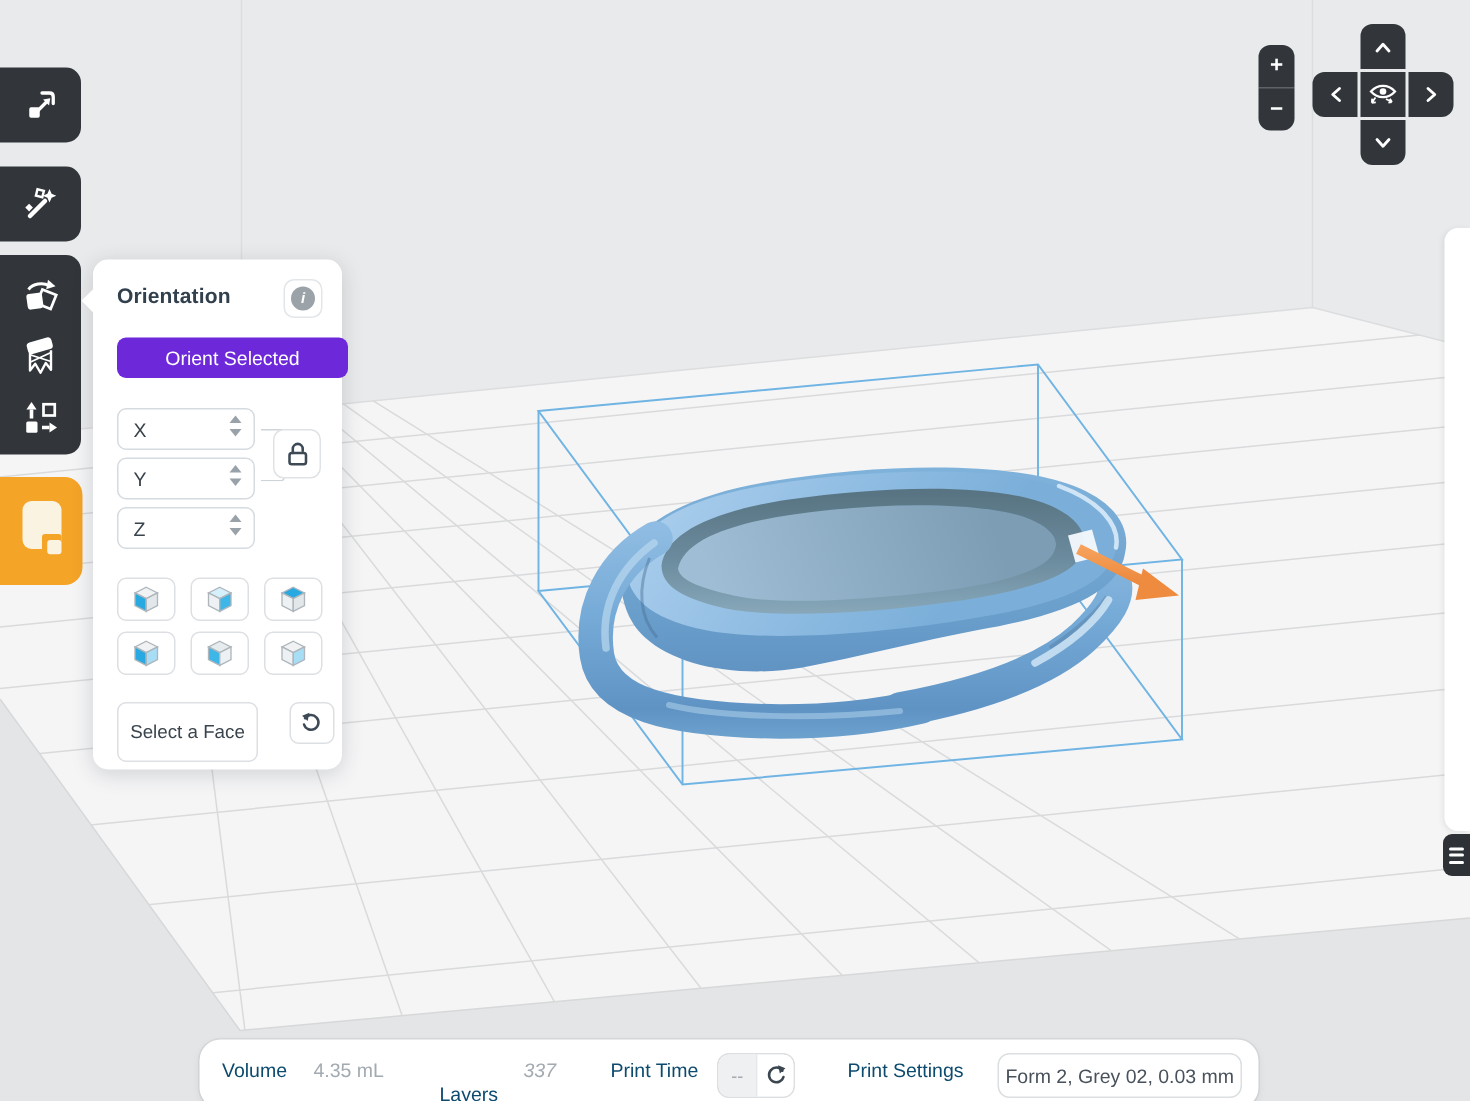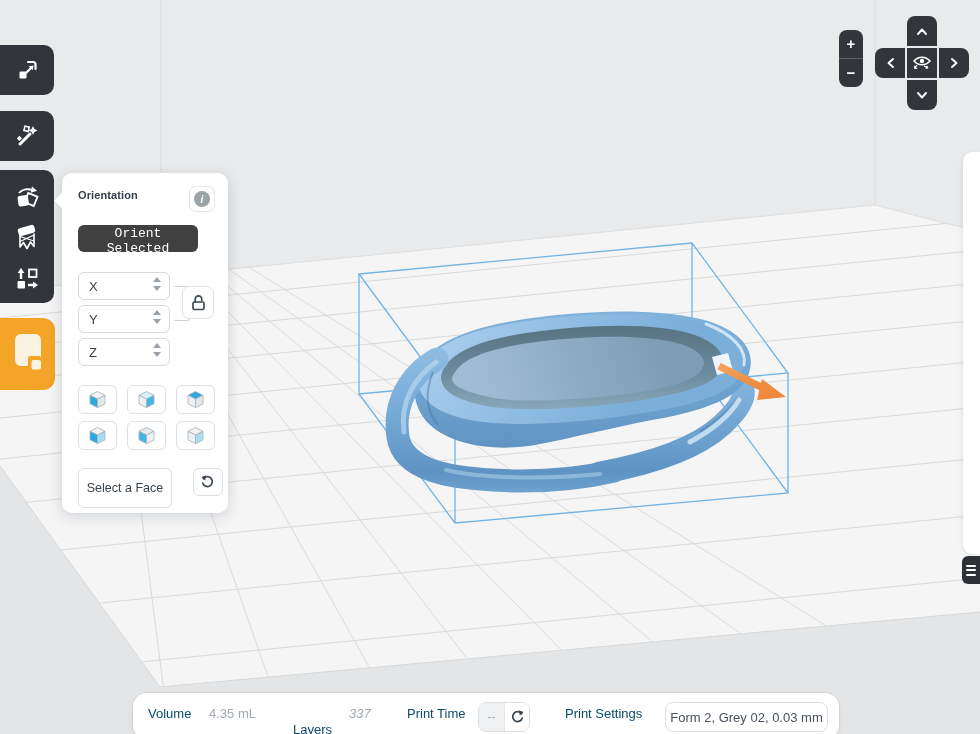--- a/index.html
+++ b/index.html
@@ -10,27 +10,27 @@
   .tile{position:absolute;left:0;width:54px;background:#32363b;border-radius:0 10px 10px 0;
         display:flex;align-items:center;justify-content:center;cursor:pointer;}
   .tile-group{position:absolute;left:0;width:54px;background:#32363b;border-radius:0 10px 10px 0;
         display:flex;flex-direction:column;justify-content:space-around;align-items:center;padding:6px 0;box-sizing:border-box;}
   .tile-orange{position:absolute;left:0;top:318px;width:55px;height:72px;background:#F4A427;
         border-radius:0 12px 12px 0;display:flex;align-items:center;justify-content:center;cursor:pointer;}
   
   .panel{position:absolute;left:62px;top:173px;width:166px;height:340px;background:#fff;border-radius:10px;
          box-shadow:0 3px 14px rgba(40,50,60,.18);}
   .panel-pointer{position:absolute;left:-5px;top:21px;width:13px;height:13px;background:#fff;transform:rotate(45deg);}
-  .panel-title{position:absolute;left:16px;top:16px;font-size:11px;font-weight:700;color:#32404d;letter-spacing:.1px;}
+  .panel-title{position:absolute;left:16px;top:16px;font-size:14px;font-weight:700;color:#32404d;letter-spacing:.1px;}
   .info-btn{position:absolute;right:13px;top:13px;width:26px;height:26px;border:1px solid #e3e6e8;border-radius:7px;
             background:#fff;display:flex;align-items:center;justify-content:center;cursor:pointer;box-sizing:border-box;}
   .info-dot{width:16px;height:16px;border-radius:50%;background:#9ba2a8;color:#fff;font-size:10px;font-weight:700;
             display:flex;align-items:center;justify-content:center;font-style:italic;}
-  .orient-btn{position:absolute;left:16px;top:52px;width:120px;height:27px;background:#404040;border:none;border-radius:6px;
-            color:#fff;font-size:13px;font-family:Liberation Mono, monospace;cursor:pointer;}
+  .orient-btn{position:absolute;left:16px;top:52px;width:154px;height:27px;background:#6d28d9;border:none;border-radius:6px;
+            color:#fff;font-size:13px;font-family:Liberation Sans, sans-serif;cursor:pointer;}
   .axis-field{position:absolute;left:16px;width:92px;height:28px;border:1px solid #d6dbdf;border-radius:6px;background:#fff;
             box-sizing:border-box;display:flex;align-items:center;cursor:text;}
   .axis-label{margin-left:10px;font-size:13px;color:#39434c;}
   .steppers{position:absolute;right:8px;top:4px;display:flex;flex-direction:column;gap:4px;cursor:pointer;}
   .tri-up{width:0;height:0;border-left:4px solid transparent;border-right:4px solid transparent;border-bottom:5px solid #99a1a9;}
   .tri-dn{width:0;height:0;border-left:4px solid transparent;border-right:4px solid transparent;border-top:5px solid #99a1a9;}
   .bracket{position:absolute;border:1px solid #cfd4d8;border-left:none;}
   .lock-btn{position:absolute;left:120px;top:113px;width:32px;height:33px;background:#fff;border:1px solid #dfe3e6;
             border-radius:7px;display:flex;align-items:center;justify-content:center;cursor:pointer;box-sizing:border-box;}
   .cube-btn{position:absolute;width:39px;height:29px;background:#fff;border:1px solid #dcdfe3;border-radius:6px;

